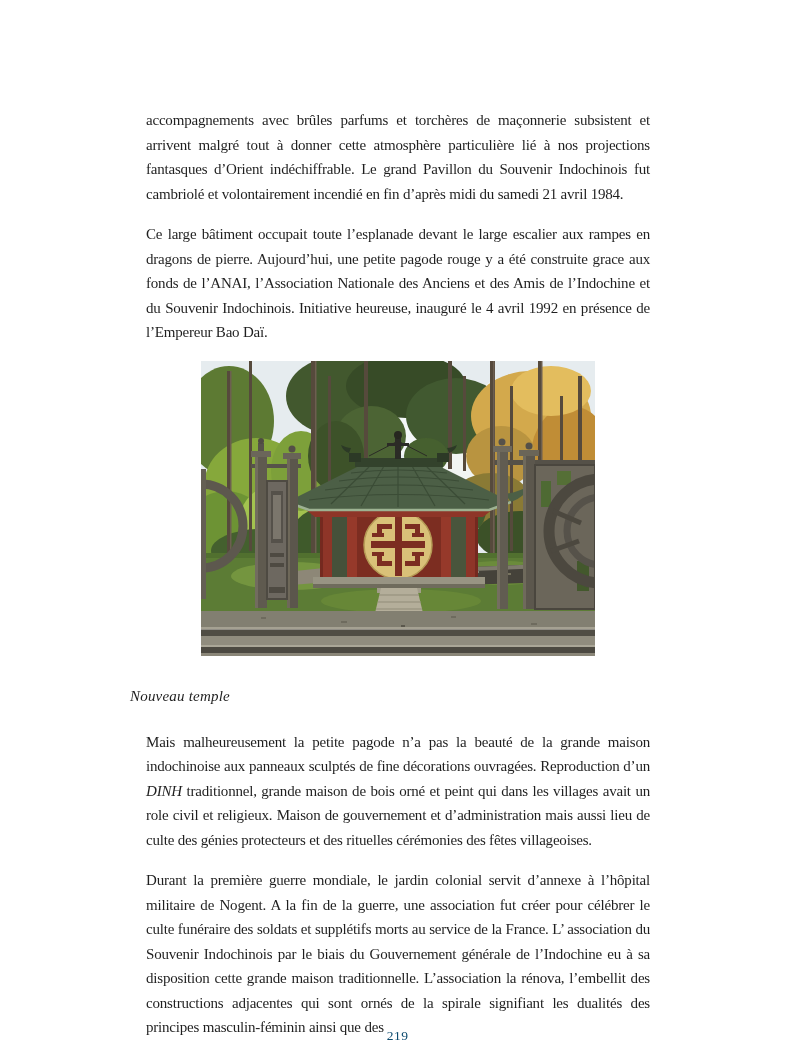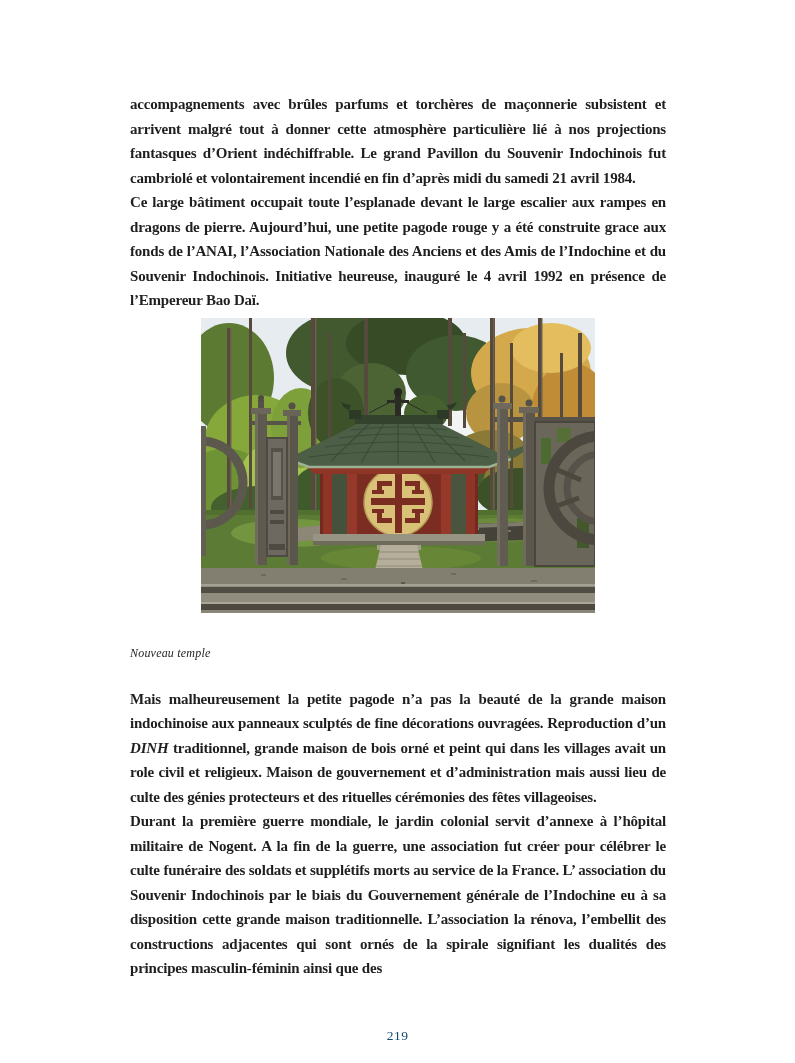--- a/index.html
+++ b/index.html
@@ -13,36 +13,35 @@
     width: 795px; height: 1063px;
     background: #ffffff;
     overflow: hidden;
   }
   .content {
     position: absolute;
     left: 130px; top: 92px;
     width: 536px;
   }
   .content p {
-    margin: 0;
+    margin: 16px;
     font-size: 15px;
     line-height: 24.5px;
     text-align: justify;
     letter-spacing: -0.2px;
-    font-weight: bold;
   }
   figure.photo {
     margin: 5px 0 0 0;
     width: 536px;
     text-align: center;
   }
   figure.photo svg { display: block; margin: 0 auto; }
   h2.section-heading {
     margin: 30px 0 0 0;
-    font-size: 12px;
+    font-size: 15px;
     font-weight: normal;
     font-style: italic;
     line-height: 20px;
     letter-spacing: 0.2px;
   }
   p.after-heading { margin-top: 24px !important; }
   em.dinh { font-style: italic; }
   .page-number {
     position: absolute;
     left: 0; right: 0; top: 1028px;

